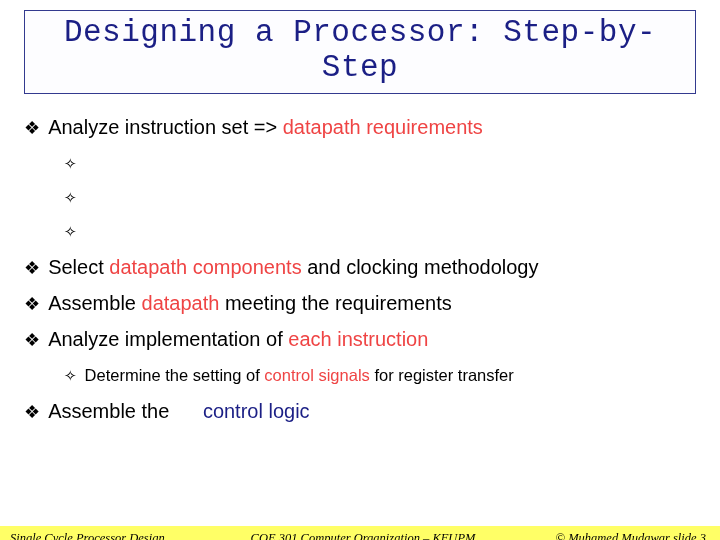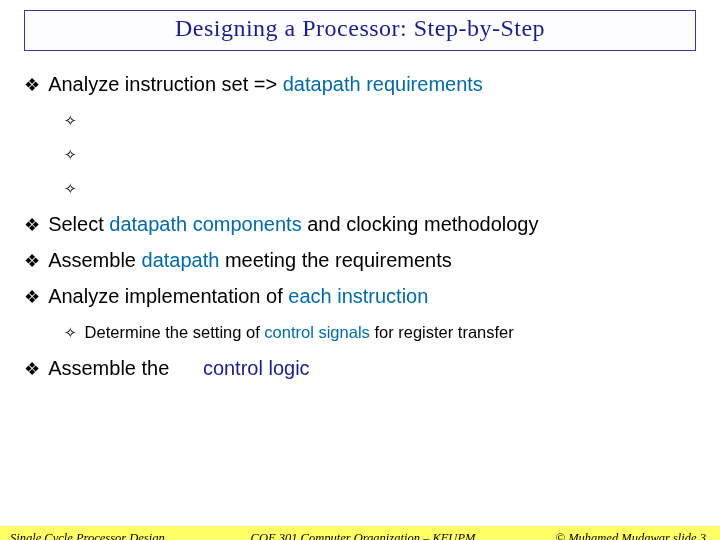--- a/index.html
+++ b/index.html
@@ -19,22 +19,22 @@
     box-sizing: border-box;
   }
   .title-box {
     margin: 10px 24px 0 24px;
     border: 1px solid #333a8f;
     background: #fdfdff;
     padding: 4px 8px 8px 8px;
     text-align: center;
   }
   .title-text {
-    font-family: Liberation Serif, serif;
-    font-size: 24px;
+    font-family: Liberation Mono, monospace;
+    font-size: 31px;
     color: #1b1f85;
     font-weight: normal;
     letter-spacing: 0.5px;
   }
   .content {
     padding: 10px 20px 0 20px;
   }
   .l1 {
     display: flex;
     align-items: flex-start;
@@ -54,21 +54,21 @@
     margin: 14px 0 14px 44px;
     font-size: 16.5px;
     color: #000;
   }
   .l2 .bullet {
     color: #000;
     font-size: 15px;
     margin-right: 8px;
     line-height: 20px;
   }
-  .red { color: #0369a1; }
+  .red { color: #ef4444; }
   .blue { color: #1b1f85; margin-left: 28px; }
   .footer {
     position: absolute;
     left: 0;
     bottom: 0;
     width: 720px;
     height: 24px;
     background: #ffff66;
     display: flex;
     align-items: center;

